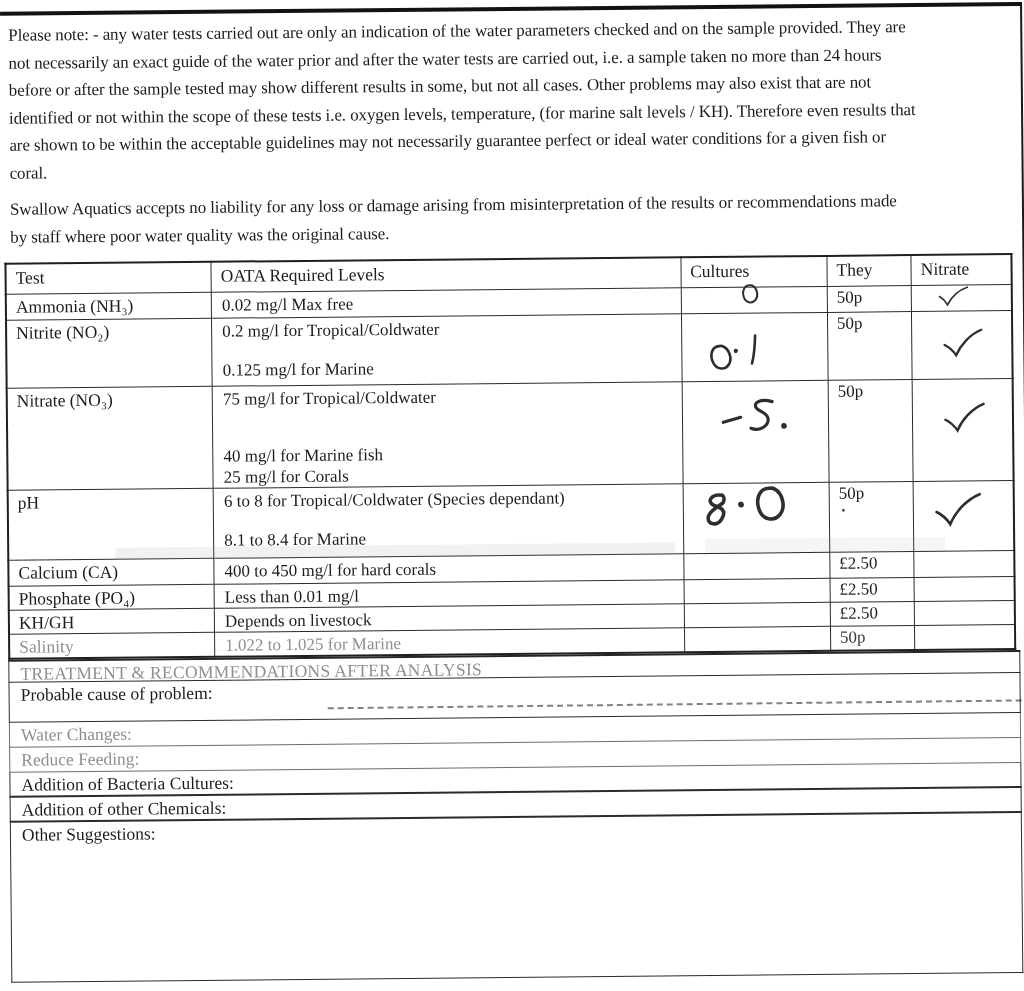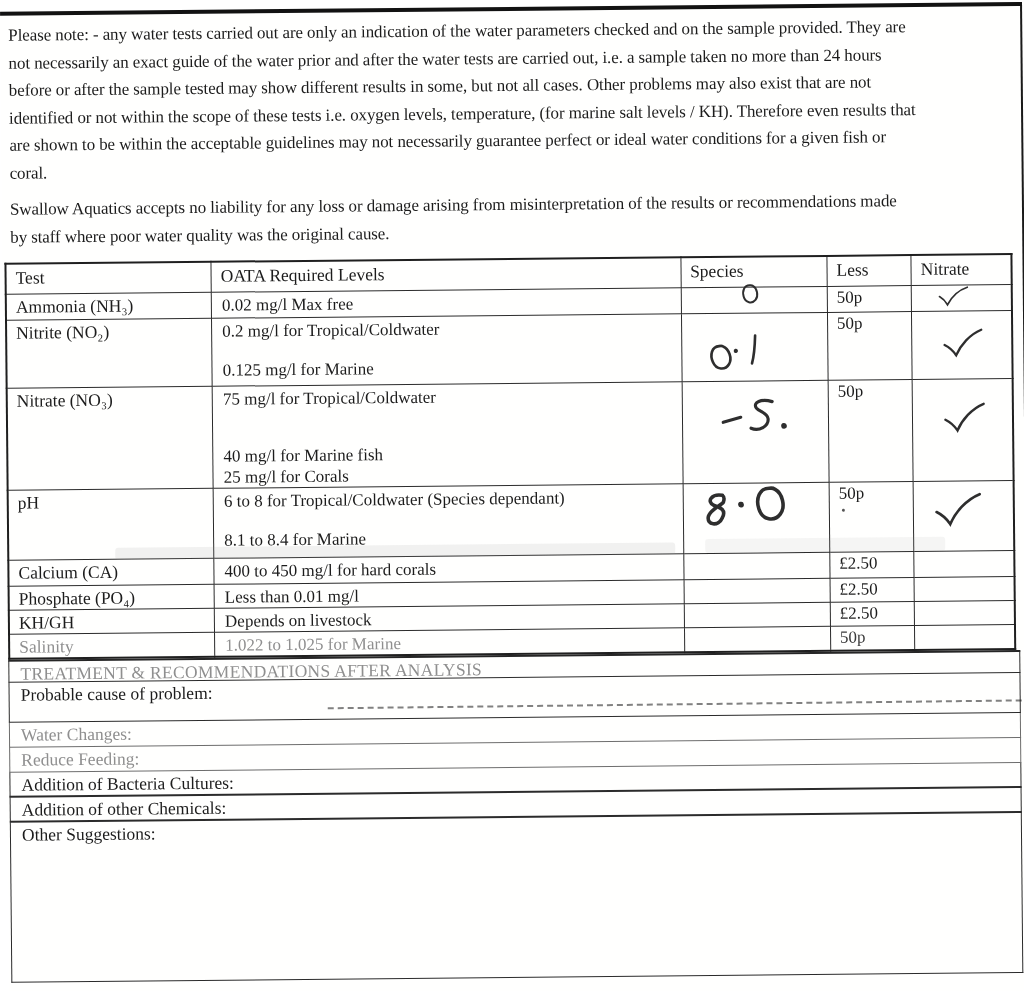--- a/index.html
+++ b/index.html
@@ -80,22 +80,22 @@
       <col style="width:205px">
         <col style="width:468px">
         <col style="width:146px">
         <col style="width:84px">
         <col style="width:100px">
     </colgroup>
     <thead>
       <tr>
         <th>Test</th>
         <th>OATA Required Levels</th>
-        <th>Species</th>
-        <th>Less</th>
+        <th>Cultures</th>
+        <th>They</th>
         <th>Nitrate</th>
       </tr>
     </thead>
     <tbody id="rows">
         <tr style="height: 26px;">
     <td class="c-test">Ammonia (NH₃)</td>
     <td class="c-levels">
             <div class="lvl-line">0.02 mg/l Max free</div>
           </td>
     <td class="c-results">

